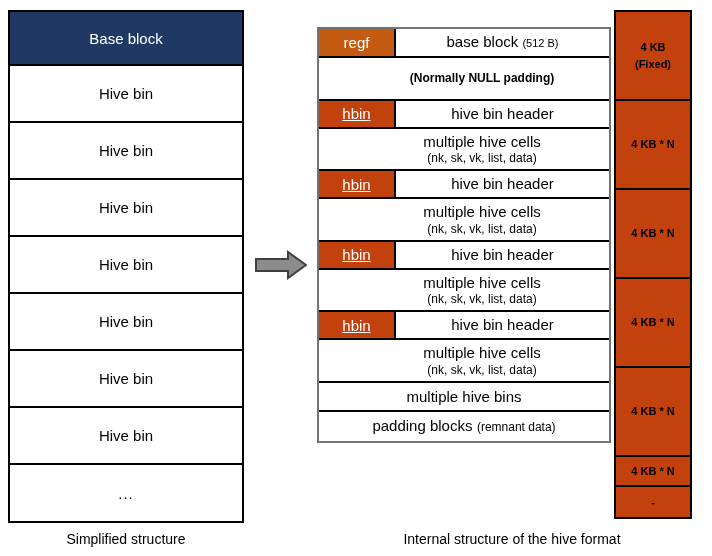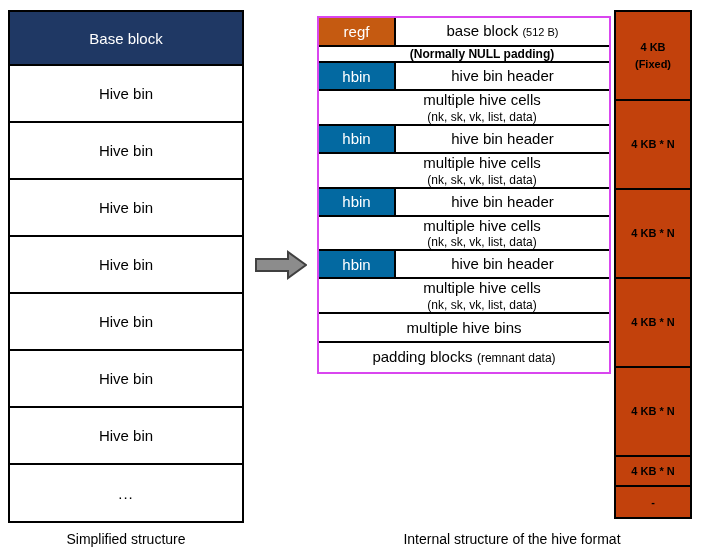--- a/index.html
+++ b/index.html
@@ -36,44 +36,44 @@
     text-align: center; font-size: 14px; color: #000;
   }
   .lcap { left: 8px;   width: 236px; }
   .rcap { left: 317px; width: 390px; }
 
   
   .arrow { position: absolute; left: 255px; top: 250px; }
 
   
   .rtable {
-    position: absolute; left: 317px; top: 16px;
-    width: 294px; height: 358px;
-    border: 2px solid #d946ef; box-sizing: border-box;
+    position: absolute; left: 317px; top: 27px;
+    width: 294px; height: 416px;
+    border: 2px solid #737373; box-sizing: border-box;
     display: flex; flex-direction: column;
     background: #fff;
   }
   .rrow {
     box-sizing: border-box;
     border-bottom: 2px solid #000;
     display: flex;
   }
   .rrow.hdr  { height: 29px; }
   .rrow.wide { height: 60px; flex-direction: column; align-items: center; justify-content: center; padding-left: 36px; }
   .rrow.short{ height: 30px; align-items: baseline; justify-content: center; line-height: 27px; display: block; text-align: center; }
   .rrow.last { flex: 1; border-bottom: none; }
 
   .tagcell {
     width: 77px; box-sizing: border-box;
     border-right: 2px solid #000;
     display: flex; align-items: center; justify-content: center;
     color: #ffffff; font-size: 15px;
   }
   .tag-regf { background: #c55a11; }
-  .tag-hbin { background: #0369a1; }
+  .tag-hbin { background: #c2410c; text-decoration: underline; }
 
   .hdrlabel {
     flex: 1; display: block; text-align: center;
     line-height: 26px; font-size: 15px;
   }
   .big   { font-size: 15px; }
   .note  { font-size: 11px; }
   .note2 { font-size: 12px; }
   .padtext { font-size: 12px; font-weight: bold; }
   .cellstitle { line-height: 1.25; }

